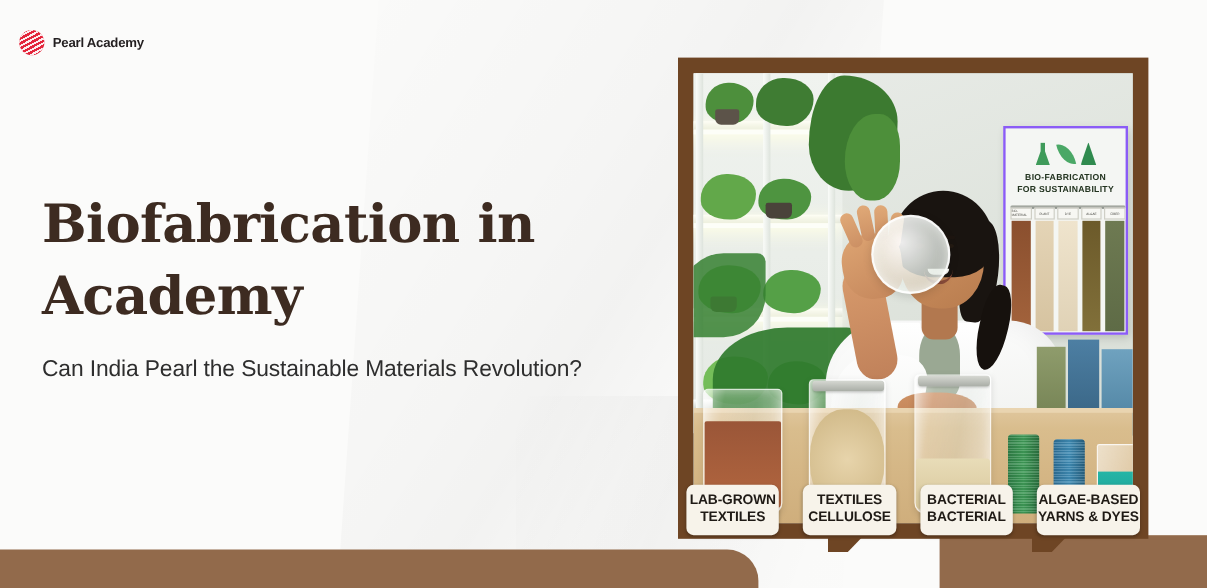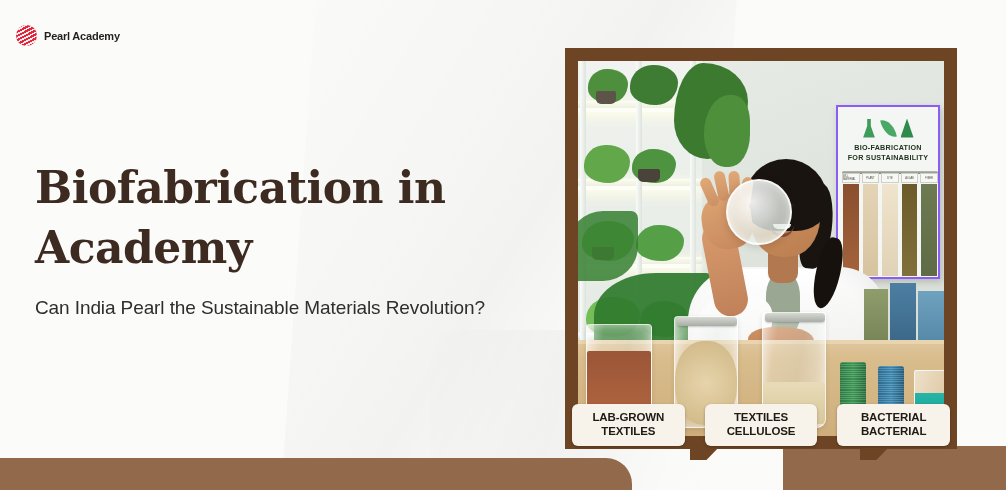--- a/index.html
+++ b/index.html
@@ -661,15 +661,19 @@
       <span>TEXTILES</span>
     </div>
     <div class="chip">
       <span>TEXTILES</span>
       <span>CELLULOSE</span>
     </div>
     <div class="chip">
       <span>BACTERIAL</span>
       <span>BACTERIAL</span>
     </div>
+    <div class="chip">
+      <span>ALGAE-BASED</span>
+      <span>YARNS &amp; DYES</span>
+    </div>
   </div>
 
 </div>
 
 </body></html>

